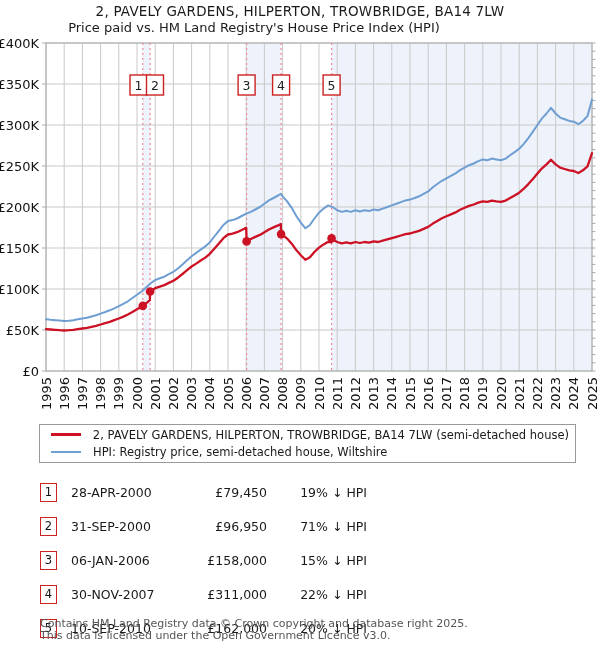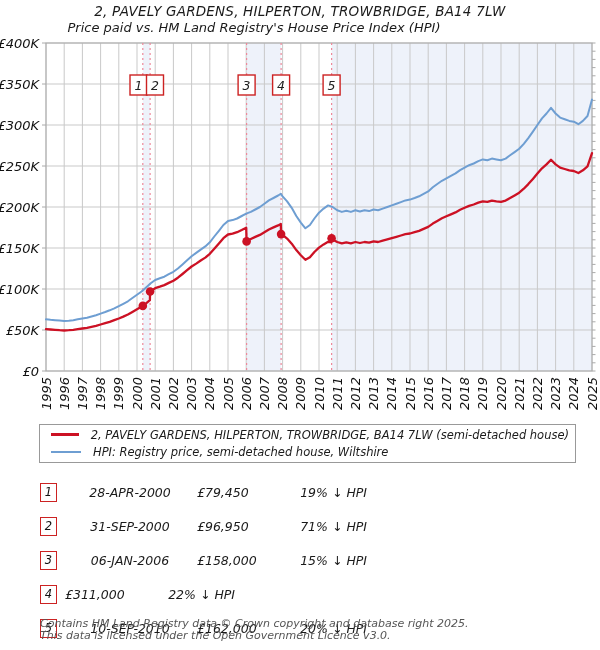--- a/index.html
+++ b/index.html
@@ -1,34 +1,34 @@
 <!DOCTYPE html>
 <html><head>
 <meta charset="utf-8">
 <style>
   html,body{margin:0;padding:0;background:#fff;}
   .page{position:relative;width:600px;height:650px;background:#ffffff;
-        font-family:"DejaVu Sans", sans-serif;color:#1a1a1a;overflow:hidden;font-style:italic;}
+        font-family:"DejaVu Sans", sans-serif;color:#1a1a1a;overflow:hidden;}
   .title{position:absolute;top:3px;left:0;width:600px;text-align:center;
          font-size:13.5px;letter-spacing:0.2px;}
   .subtitle{position:absolute;top:20px;left:0;width:508px;text-align:center;font-size:13px;}
   #chart-svg{position:absolute;top:0;left:0;}
   .legend{position:absolute;left:39px;top:424px;width:537px;height:39px;
           border:1px solid #999;box-sizing:border-box;background:#fff;
           display:flex;flex-direction:column;justify-content:center;gap:2px;padding:2px 6px;}
   .lrow{display:flex;align-items:center;height:16px;}
   .lswatch{display:inline-block;width:30px;height:0;border-top-width:3px;border-top-style:solid;margin:0 12px 0 5px;}
   .lswatch.thin{border-top-width:2px;}
   .llabel{font-size:11.5px;white-space:nowrap;}
   .stable{position:absolute;left:40px;top:475px;width:520px;}
   .trow{display:flex;align-items:center;height:34px;}
   .tnum{width:15px;height:17px;border:1.5px solid #c22;background:#fff;color:#111;
         font-size:11.5px;display:flex;align-items:center;justify-content:center;flex:none;}
-  .tdate{width:118px;margin-left:14px;text-align:center;font-size:12.5px;}
-  .tprice{width:70px;margin-left:8px;font-size:12.5px;}
+  .tdate{width:118px;margin-left:14px;font-size:12.5px;}
+  .tprice{width:70px;margin-left:8px;text-align:right;font-size:12.5px;}
   .tpct{width:90px;margin-left:10px;text-align:right;font-size:12.5px;}
   .footer{position:absolute;left:40px;top:618px;font-size:11px;color:#555;line-height:1.08;}
 </style>
 </head>
 <body>
 
 <div class="page">
   <div class="title">2, PAVELY GARDENS, HILPERTON, TROWBRIDGE, BA14 7LW</div>
   <div class="subtitle">Price paid vs. HM Land Registry's House Price Index (HPI)</div>
 
@@ -217,20 +217,21 @@
         <span class="tpct">71% ↓ HPI</span>
       </div>
       <div class="trow">
         <span class="tnum">3</span>
         <span class="tdate">06-JAN-2006</span>
         <span class="tprice">£158,000</span>
         <span class="tpct">15% ↓ HPI</span>
       </div>
       <div class="trow">
         <span class="tnum">4</span>
+        <span class="tdate">30-NOV-2007</span>
         <span class="tprice">£311,000</span>
         <span class="tpct">22% ↓ HPI</span>
       </div>
       <div class="trow">
         <span class="tnum">5</span>
         <span class="tdate">10-SEP-2010</span>
         <span class="tprice">£162,000</span>
         <span class="tpct">20% ↓ HPI</span>
       </div>
     </div>

